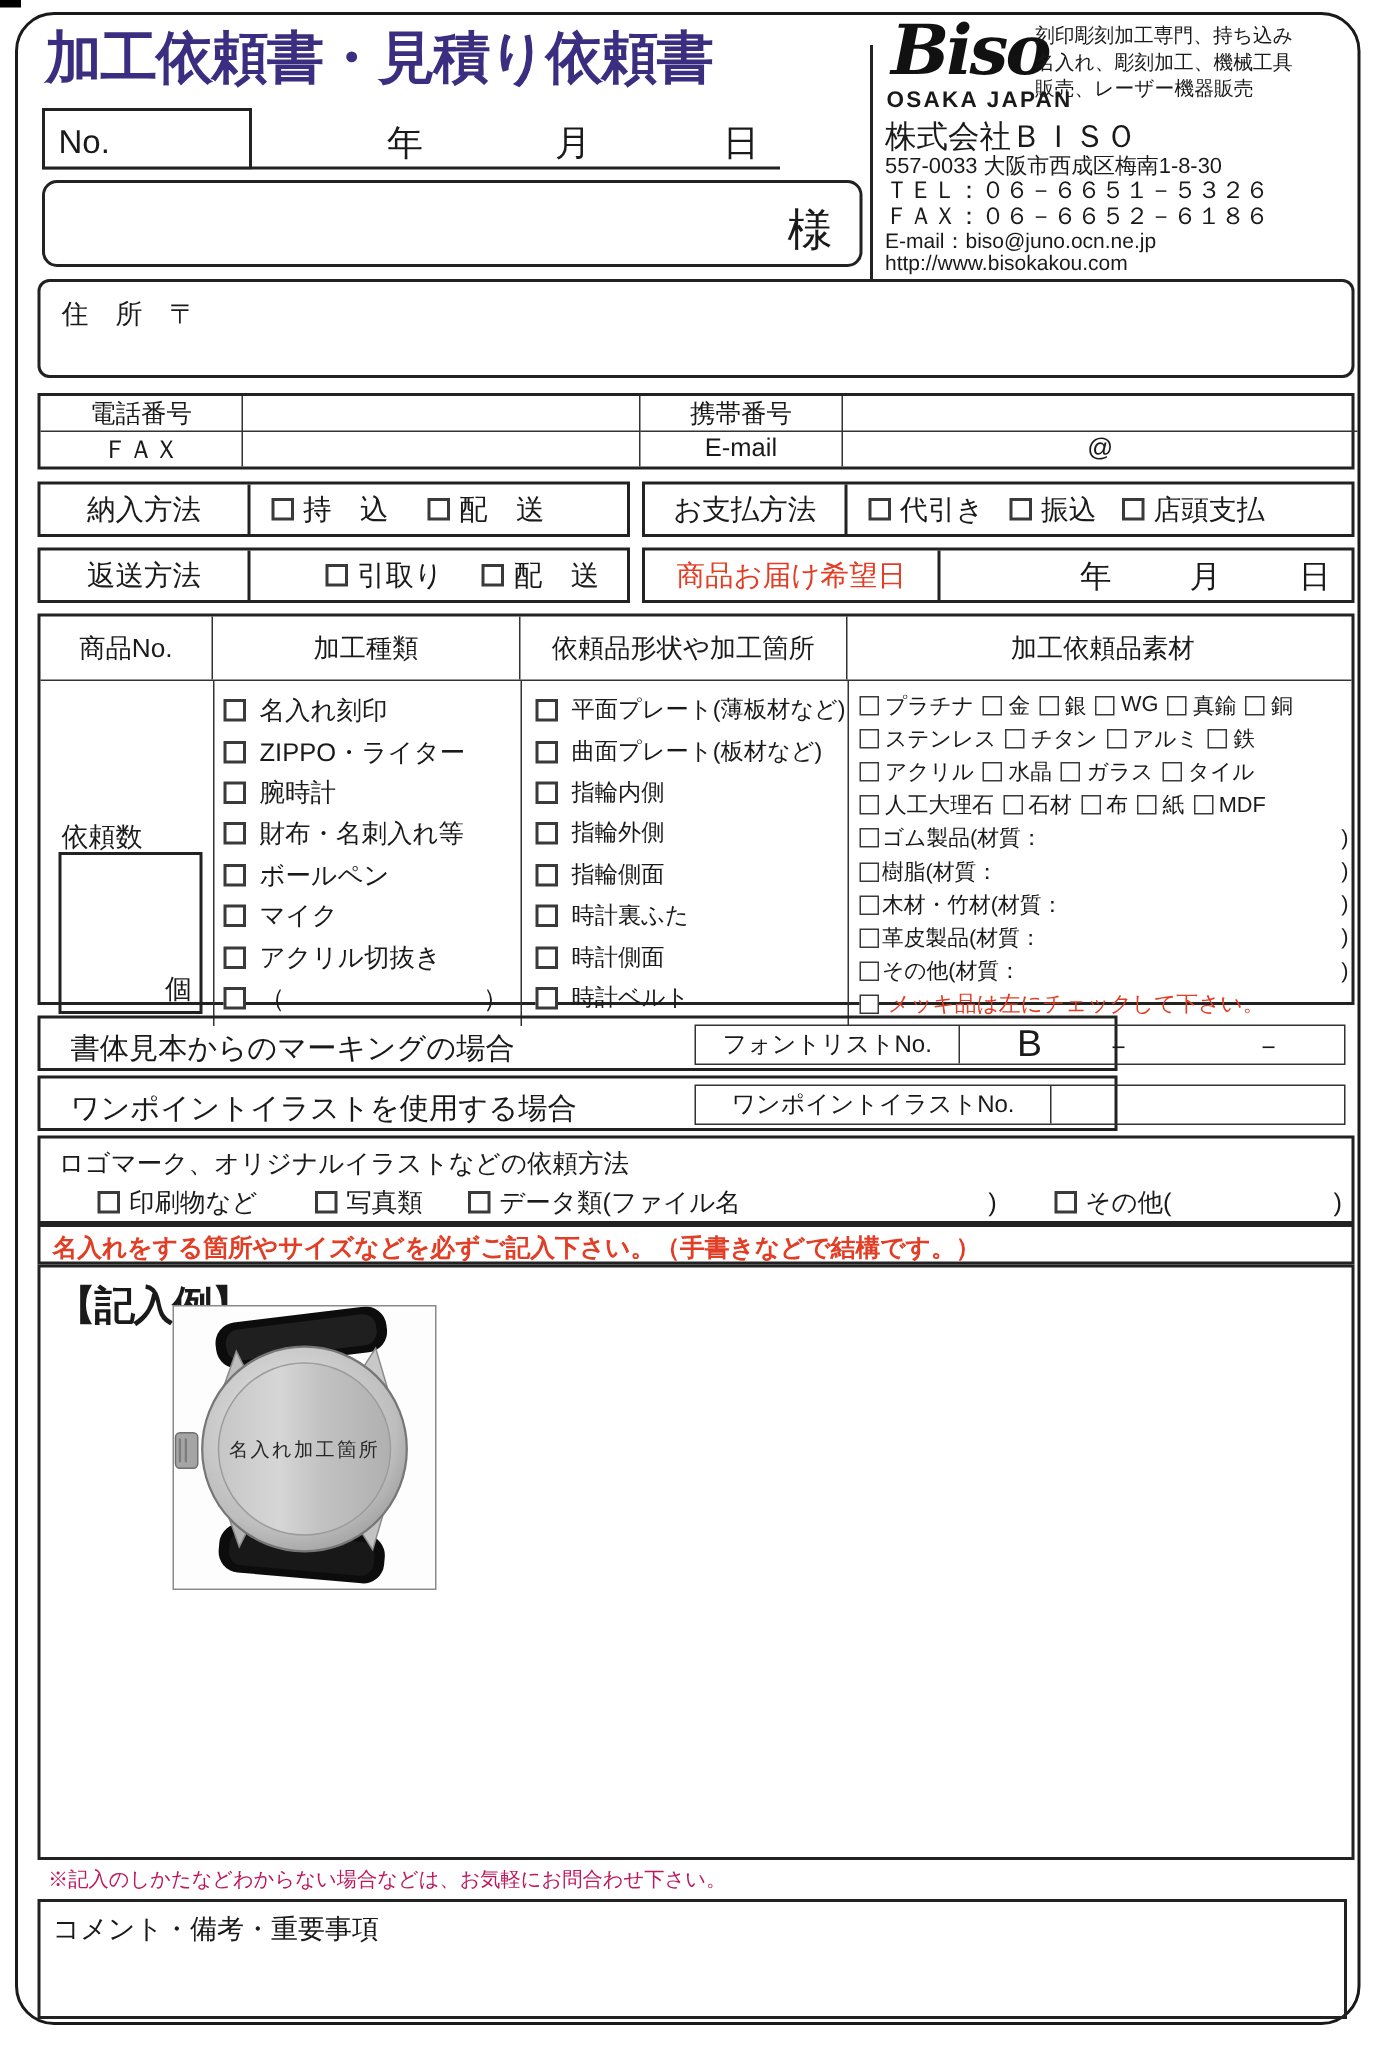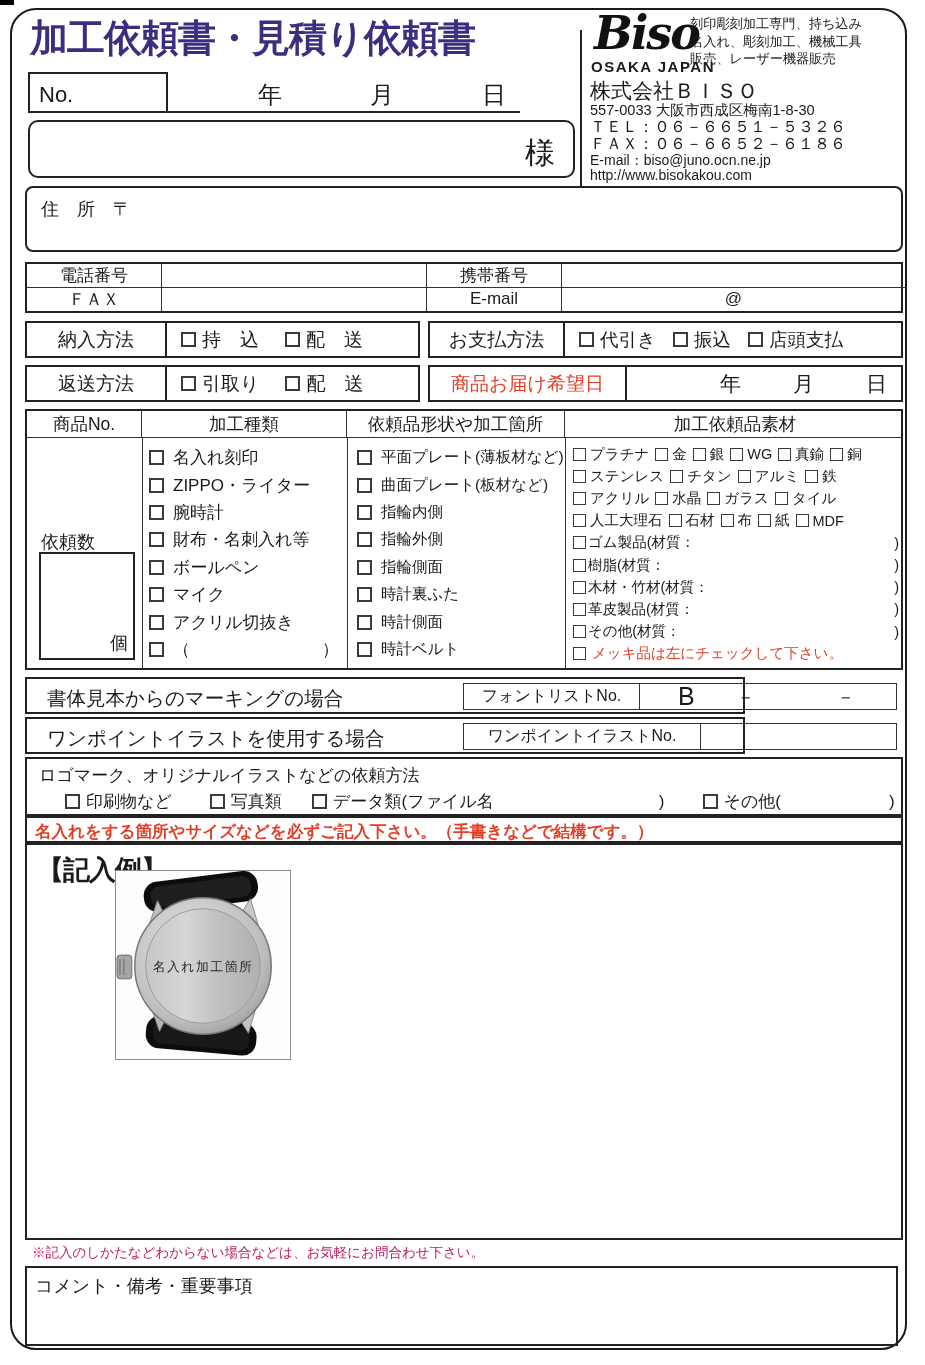--- a/index.html
+++ b/index.html
@@ -67,21 +67,21 @@
   .pairbox .opts { display:flex; align-items:center; gap:26px; padding-left:14px; font-size:19px; }
   .opt { display:flex; align-items:center; gap:6px; }
   .cb { display:inline-block; width:15px; height:15px; border:2px solid #3a3a3a; background:#fff; flex:0 0 auto; }
   .cb.sm { width:13px; height:13px; border-width:1.5px; }
   .red { color:#e23d25; }
 
   .ddate-val { display:flex; align-items:center; justify-content:flex-end; gap:52px; padding-right:14px; font-size:21px; }
 
   
   .mtable { left:25px; top:409px; width:878px; height:261px; border:2px solid #222; }
-  .mhead { display:grid; grid-template-columns:115px 205px 218px 340px; height:27px; border-bottom:1.5px solid #333; }
+  .mhead { display:grid; grid-template-columns:115px 205px 218px 340px; height:43px; border-bottom:1.5px solid #333; }
   .mhead > div { border-right:1.5px solid #333; display:flex; align-items:center; justify-content:center; font-size:17.5px; }
   .mhead > div:last-child { border-right:none; }
   .mbody { position:relative; height:230px; }
   .vline { position:absolute; top:0; bottom:0; border-left:1.5px solid #333; }
   .qty-label { position:absolute; left:14px; top:92px; font-size:18px; }
   .qty-box { position:absolute; left:12px; top:114px; width:96px; height:108px; border:2px solid #222; }
   .qty-unit { position:absolute; right:5px; bottom:3px; font-size:18px; }
   .cb-col { position:absolute; top:6px; display:flex; flex-direction:column; }
   .cb-col .opt { height:27.4px; gap:9px; }
   .col-kakou { left:122px; font-size:17px; width:190px; }
@@ -204,21 +204,21 @@
         <span class="cb"></span>
         <span>振込</span>
       </span>
       <span class="opt">
         <span class="cb"></span>
         <span>店頭支払</span>
       </span>
     </div>
 </div>
 
-<div class="abs pairbox" style="left:25px; top:365px; width:395px; grid-template-columns:140px 1fr;">
+<div class="abs pairbox" style="left:25px; top:365px; width:395px; grid-template-columns:140px 1fr;gap:36px;">
   <div class="lab">返送方法</div>
   <div class="opts">
 
   <span class="opt">
         <span class="cb"></span>
         <span>引取り</span>
       </span>
       <span class="opt">
         <span class="cb"></span>
         <span>配　送</span>

